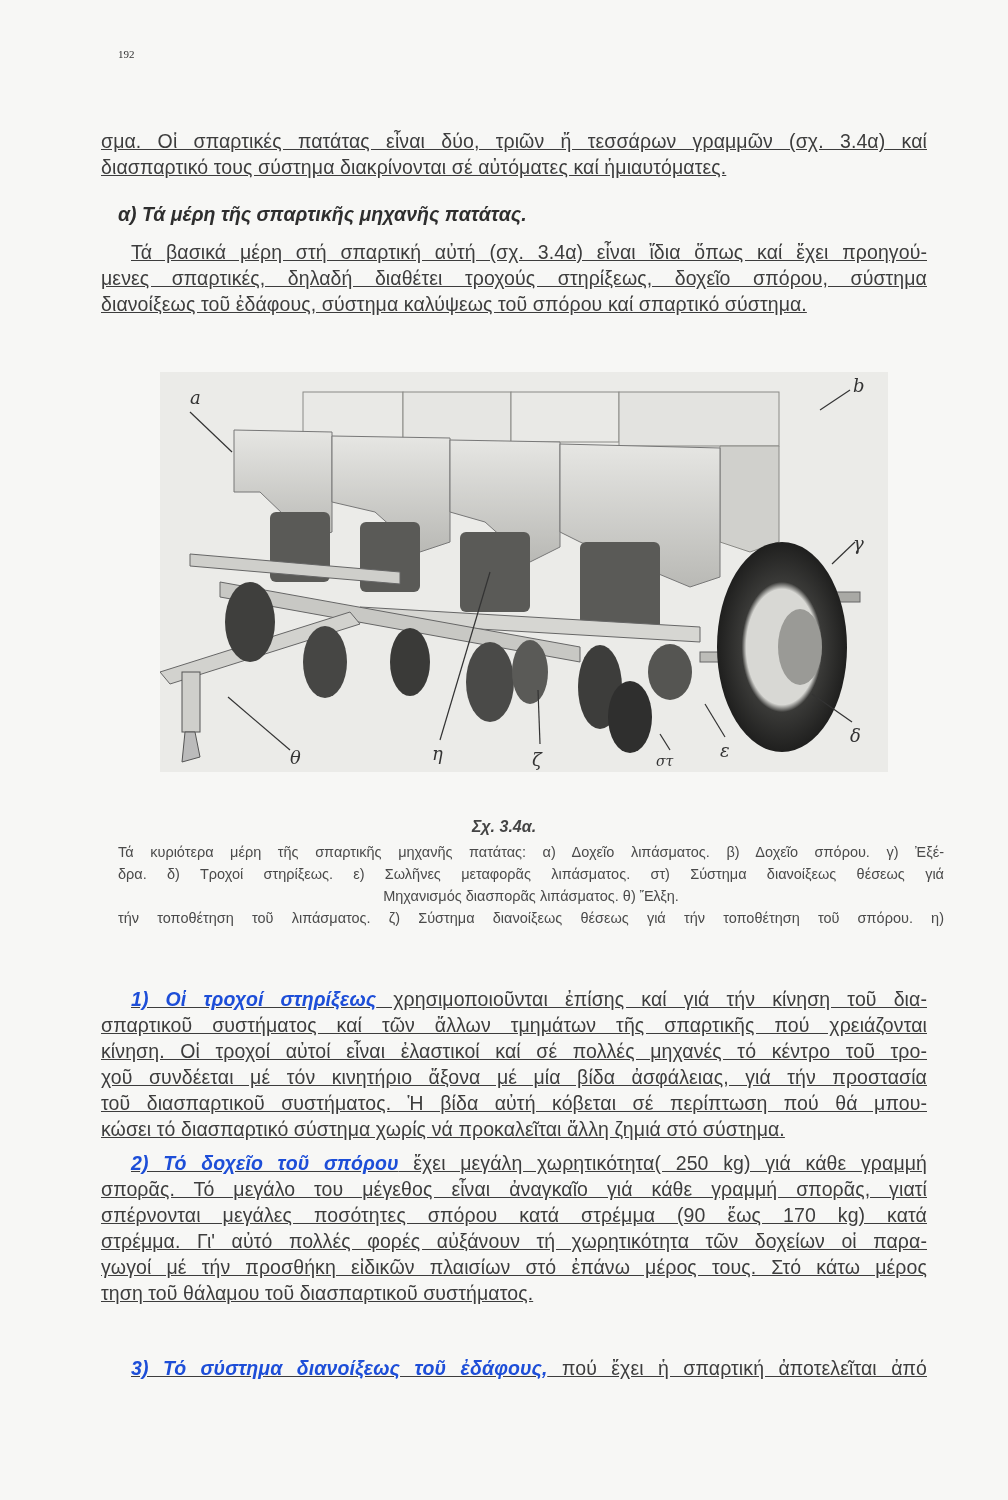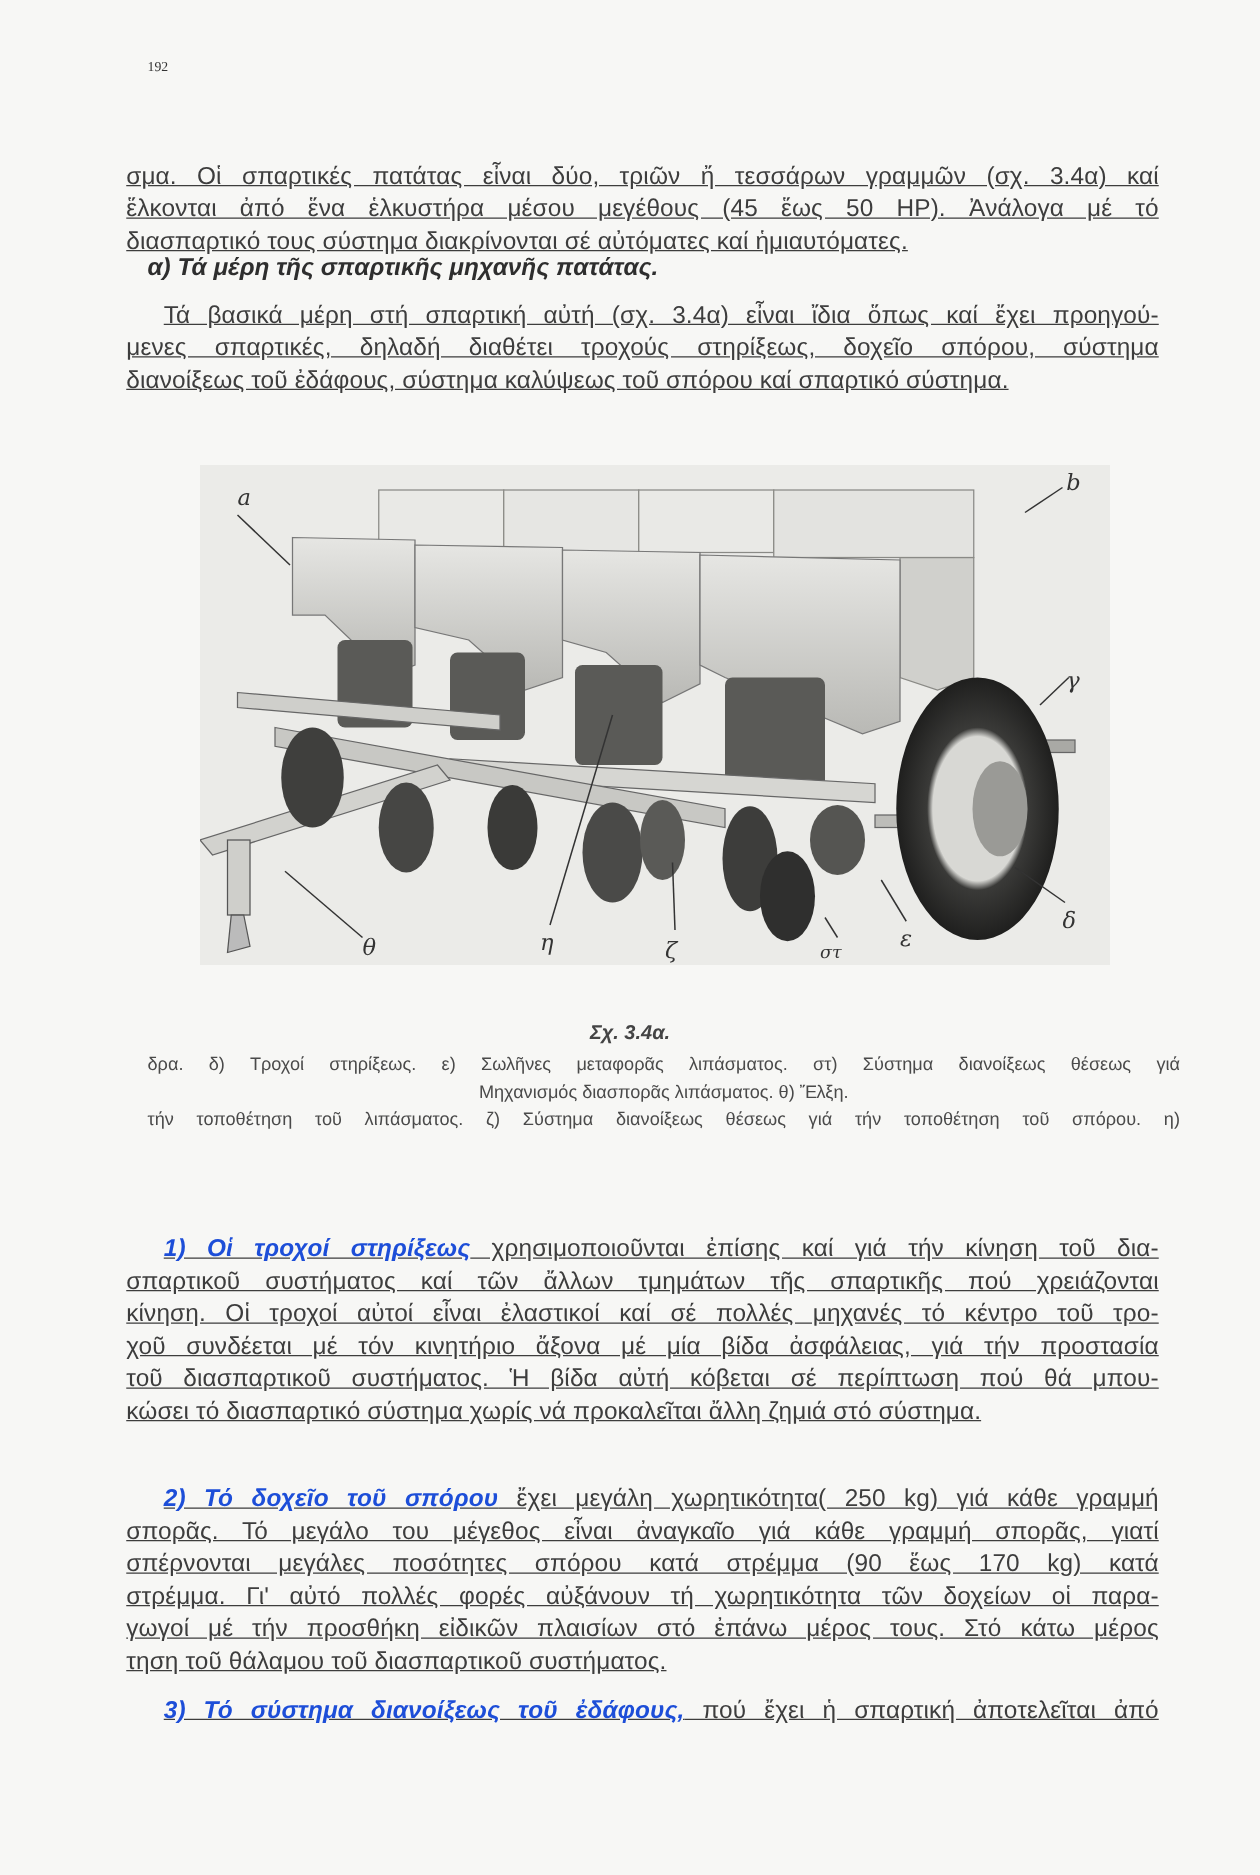--- a/index.html
+++ b/index.html
@@ -44,21 +44,20 @@
   .caption .line { display: block; text-align: justify; text-align-last: justify; white-space: nowrap; }
   .caption .line.center { text-align: center; text-align-last: center; }
 </style>
 </head>
 <body>
 
 <div class="page-number">192</div>
 
 <div class="para" style="top:128px;">
   <span class="line">σμα. Οἱ σπαρτικές πατάτας εἶναι δύο, τριῶν ἤ τεσσάρων γραμμῶν (σχ. 3.4α) καί</span>
-  <span class="line">ἕλκονται ἀπό ἕνα ἑλκυστήρα μέσου μεγέθους (45 ἕως 50 HP). Ἀνάλογα μέ τό</span>
   <span class="line last">διασπαρτικό τους σύστημα διακρίνονται σέ αὐτόματες καί ἡμιαυτόματες.</span>
 </div>
 
 <div class="heading">α) Τά μέρη τῆς σπαρτικῆς μηχανῆς πατάτας.</div>
 
 <div class="para" style="top:239px;">
   <span class="line"><span class="indent"></span><span>Τά βασικά μέρη στή σπαρτική αὐτή (σχ. 3.4α) εἶναι ἴδια ὅπως καί ἔχει προηγού-</span></span>
   <span class="line">μενες σπαρτικές, δηλαδή διαθέτει τροχούς στηρίξεως, δοχεῖο σπόρου, σύστημα</span>
   <span class="line last">διανοίξεως τοῦ ἐδάφους, σύστημα καλύψεως τοῦ σπόρου καί σπαρτικό σύστημα.</span>
 </div>
@@ -165,35 +164,36 @@
       <g>
         <line x1="130" y1="378" x2="68" y2="325"></line>
         <text x="130" y="392" stroke="none">θ</text>
       </g>
     </g>
   </svg>
 </div>
 
 <div class="fig-title">Σχ. 3.4α.</div>
 <div class="caption">
+  <span class="line">Τά κυριότερα μέρη τῆς σπαρτικῆς μηχανῆς πατάτας: α) Δοχεῖο λιπάσματος. β) Δοχεῖο σπόρου. γ) Ἐξέ-</span>
   <span class="line">δρα. δ) Τροχοί στηρίξεως. ε) Σωλῆνες μεταφορᾶς λιπάσματος. στ) Σύστημα διανοίξεως θέσεως γιά</span>
   <span class="line center">Μηχανισμός διασπορᾶς λιπάσματος. θ) Ἔλξη.</span>
   <span class="line">τήν τοποθέτηση τοῦ λιπάσματος. ζ) Σύστημα διανοίξεως θέσεως γιά τήν τοποθέτηση τοῦ σπόρου. η)</span>
 </div>
 
 <div class="para" style="top:986px;">
   <span class="line"><span class="indent"></span><span class="bold-lead">1) Οἱ τροχοί στηρίξεως</span><span> χρησιμοποιοῦνται ἐπίσης καί γιά τήν κίνηση τοῦ δια-</span></span>
   <span class="line">σπαρτικοῦ συστήματος καί τῶν ἄλλων τμημάτων τῆς σπαρτικῆς πού χρειάζονται</span>
   <span class="line">κίνηση. Οἱ τροχοί αὐτοί εἶναι ἐλαστικοί καί σέ πολλές μηχανές τό κέντρο τοῦ τρο-</span>
   <span class="line">χοῦ συνδέεται μέ τόν κινητήριο ἄξονα μέ μία βίδα ἀσφάλειας, γιά τήν προστασία</span>
   <span class="line">τοῦ διασπαρτικοῦ συστήματος. Ἡ βίδα αὐτή κόβεται σέ περίπτωση πού θά μπου-</span>
   <span class="line last">κώσει τό διασπαρτικό σύστημα χωρίς νά προκαλεῖται ἄλλη ζημιά στό σύστημα.</span>
 </div>
 
-<div class="para" style="top:1150px;margin-top:36px;">
+<div class="para" style="top:1150px;">
   <span class="line"><span class="indent"></span><span class="bold-lead">2) Τό δοχεῖο τοῦ σπόρου</span><span> ἔχει μεγάλη χωρητικότητα( 250 kg) γιά κάθε γραμμή</span></span>
   <span class="line">σπορᾶς. Τό μεγάλο του μέγεθος εἶναι ἀναγκαῖο γιά κάθε γραμμή σπορᾶς, γιατί</span>
   <span class="line">σπέρνονται μεγάλες ποσότητες σπόρου κατά στρέμμα (90 ἕως 170 kg) κατά</span>
   <span class="line">στρέμμα. Γι' αὐτό πολλές φορές αὐξάνουν τή χωρητικότητα τῶν δοχείων οἱ παρα-</span>
   <span class="line">γωγοί μέ τήν προσθήκη εἰδικῶν πλαισίων στό ἐπάνω μέρος τους. Στό κάτω μέρος</span>
   <span class="line last">τηση τοῦ θάλαμου τοῦ διασπαρτικοῦ συστήματος.</span>
 </div>
 
 <div class="para" style="top:1355px;">
   <span class="line"><span class="indent"></span><span class="bold-lead">3) Τό σύστημα διανοίξεως τοῦ ἐδάφους,</span><span> πού ἔχει ἡ σπαρτική ἀποτελεῖται ἀπό</span></span>

